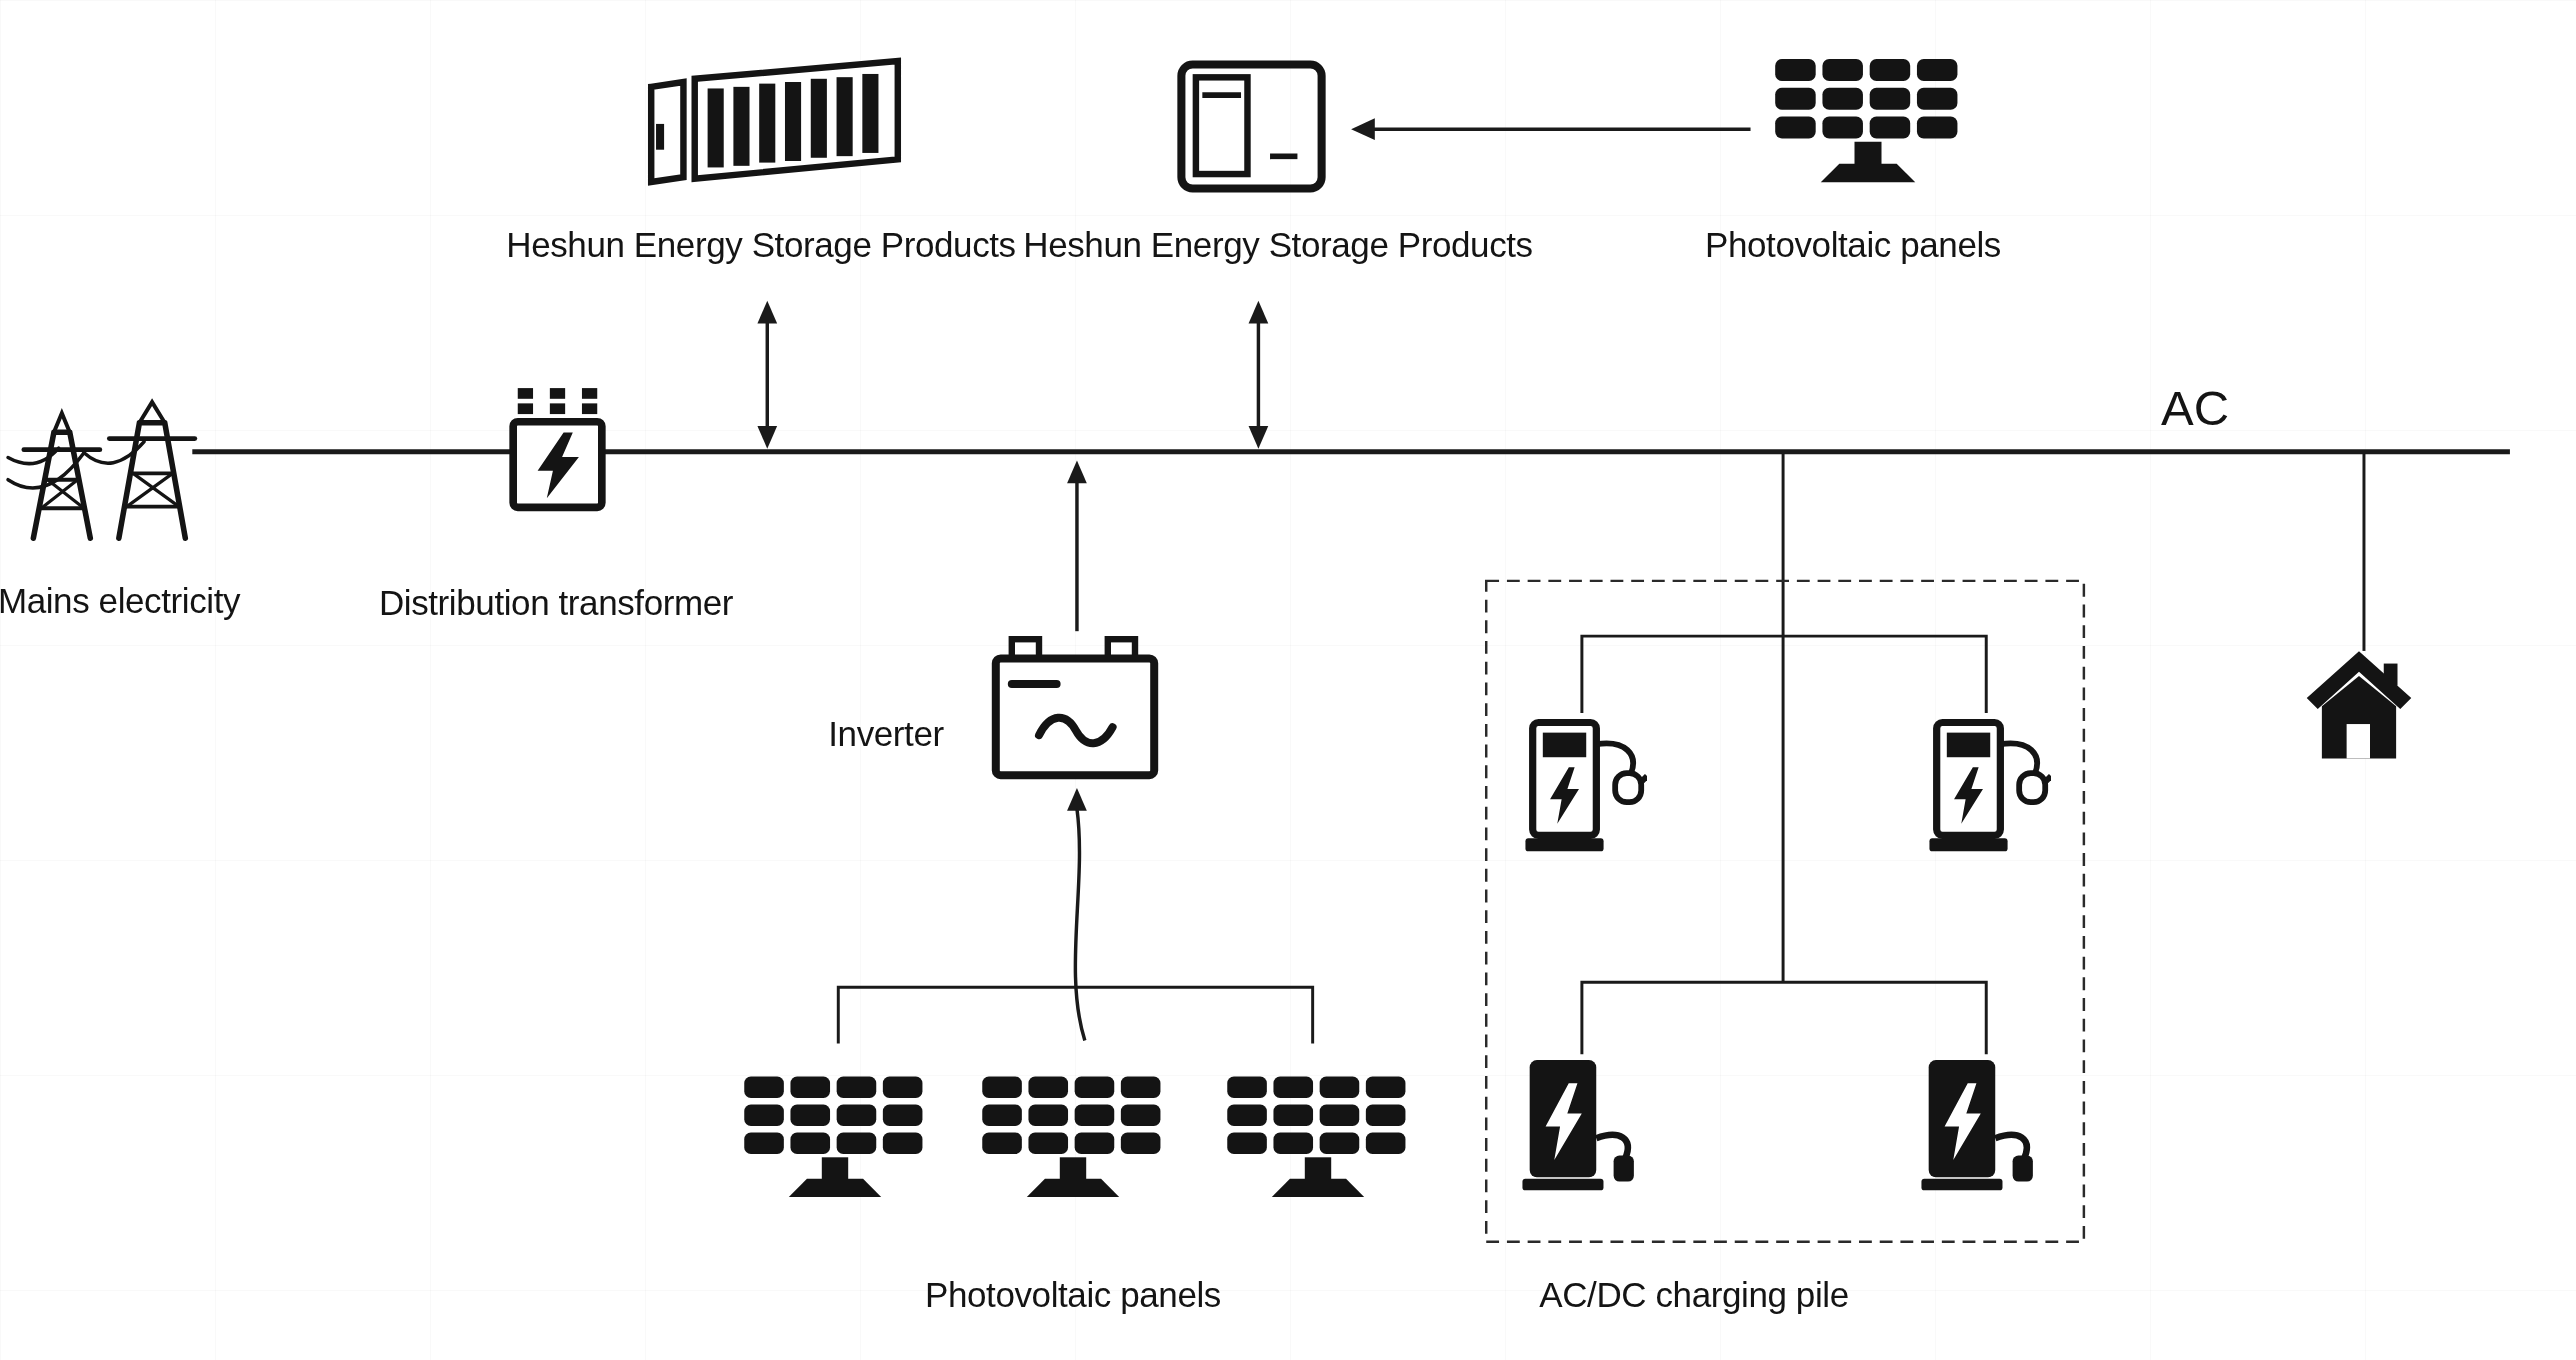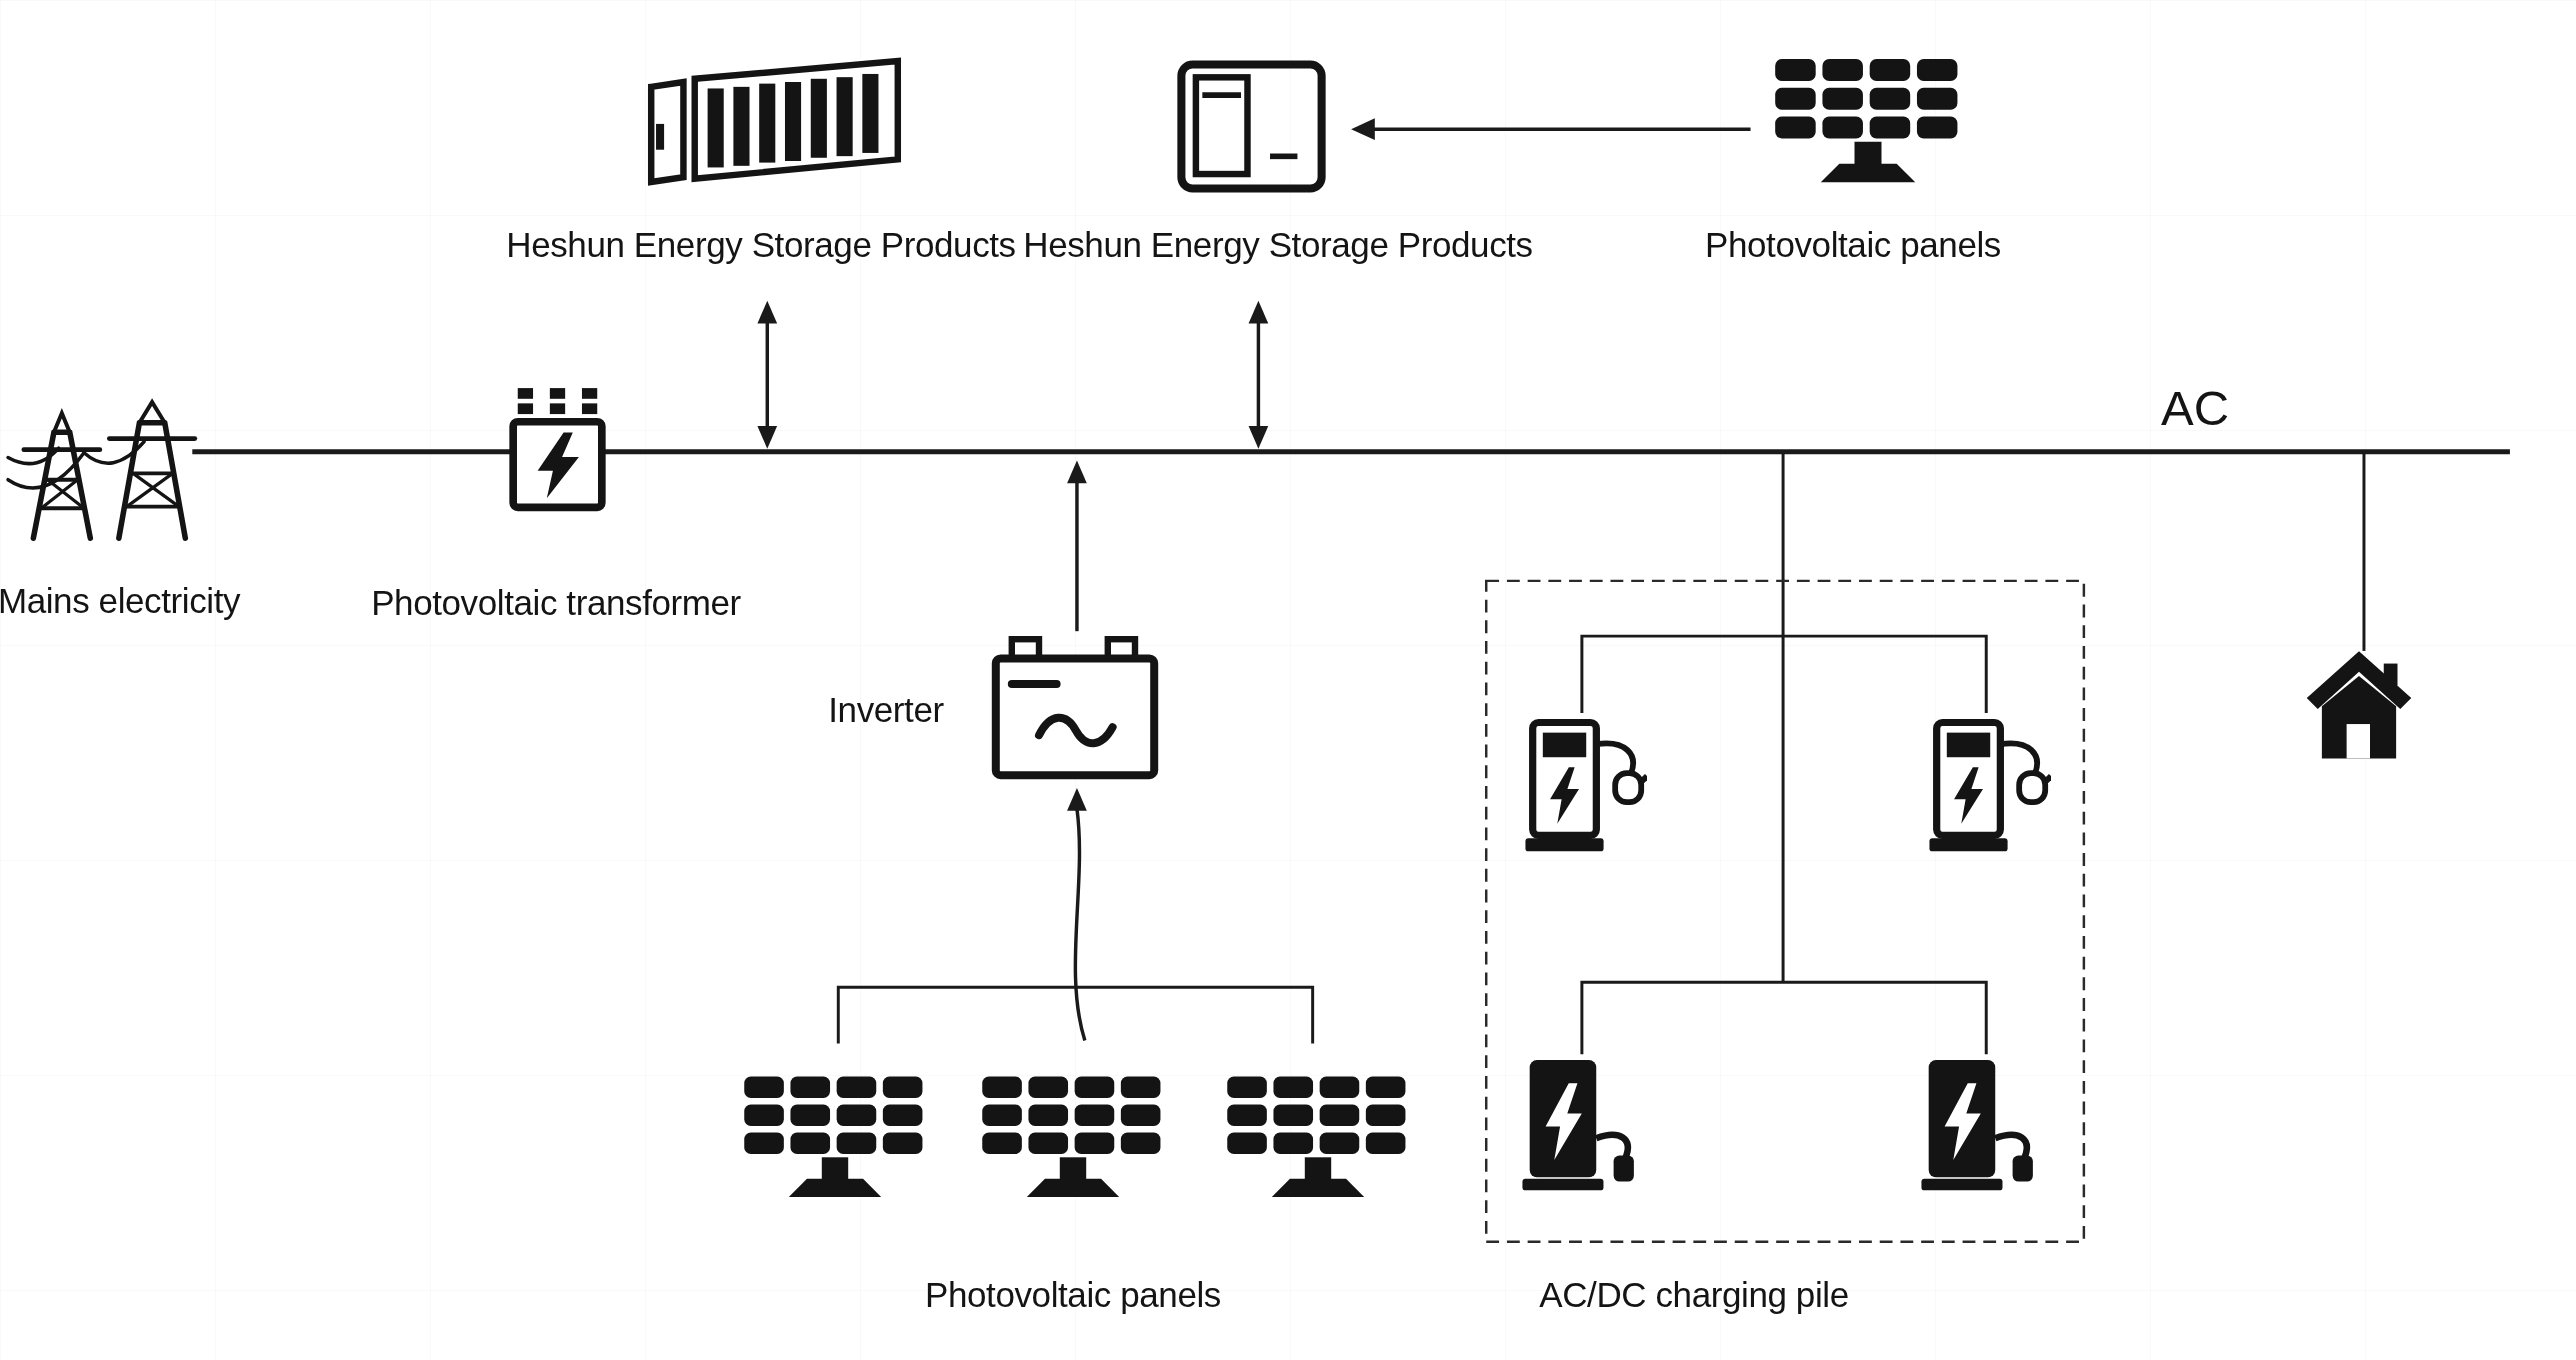--- a/index.html
+++ b/index.html
@@ -221,20 +221,20 @@
       <polygon points="40,3 78,37 70,45 40,18 10,45 2,37" fill="#141414"></polygon>
       <polygon points="13,43 40,21 67,43 67,81 13,81" fill="#141414"></polygon>
       <rect x="31" y="56" width="17" height="25" fill="#ffffff"></rect>
     </svg>
   </div>
 
   <div class="label" style="left:761px;top:225px">Heshun Energy Storage Products</div>
   <div class="label" style="left:1278px;top:225px">Heshun Energy Storage Products</div>
   <div class="label" style="left:1853px;top:225px">Photovoltaic panels</div>
   <div class="label" style="left:119px;top:581px">Mains electricity</div>
-  <div class="label" style="left:556px;top:583px">Photovoltaic transformer</div>
+  <div class="label" style="left:556px;top:583px">Distribution transformer</div>
   <div class="label label-ac" style="left:2195px;top:380px">AC</div>
-  <div class="label" style="left:886px;top:690px">Inverter</div>
+  <div class="label" style="left:886px;top:714px">Inverter</div>
   <div class="label" style="left:1073px;top:1275px">Photovoltaic panels</div>
   <div class="label" style="left:1694px;top:1275px">AC/DC charging pile</div>
 
 </div>
 
 
 </body></html>

